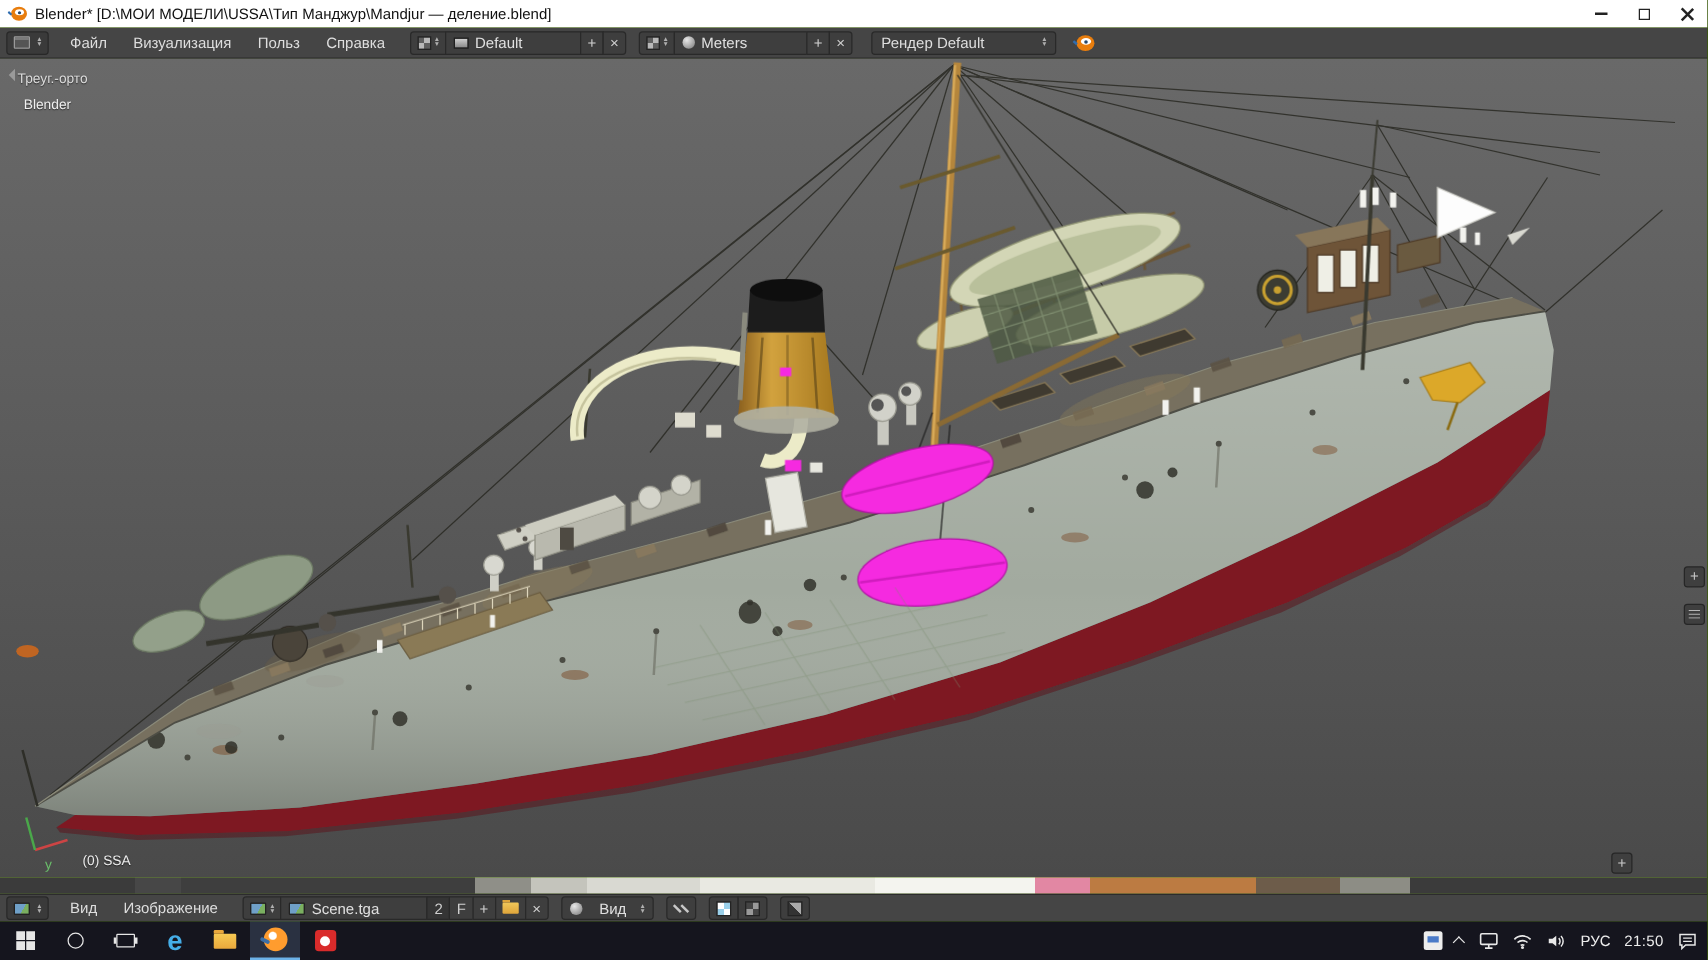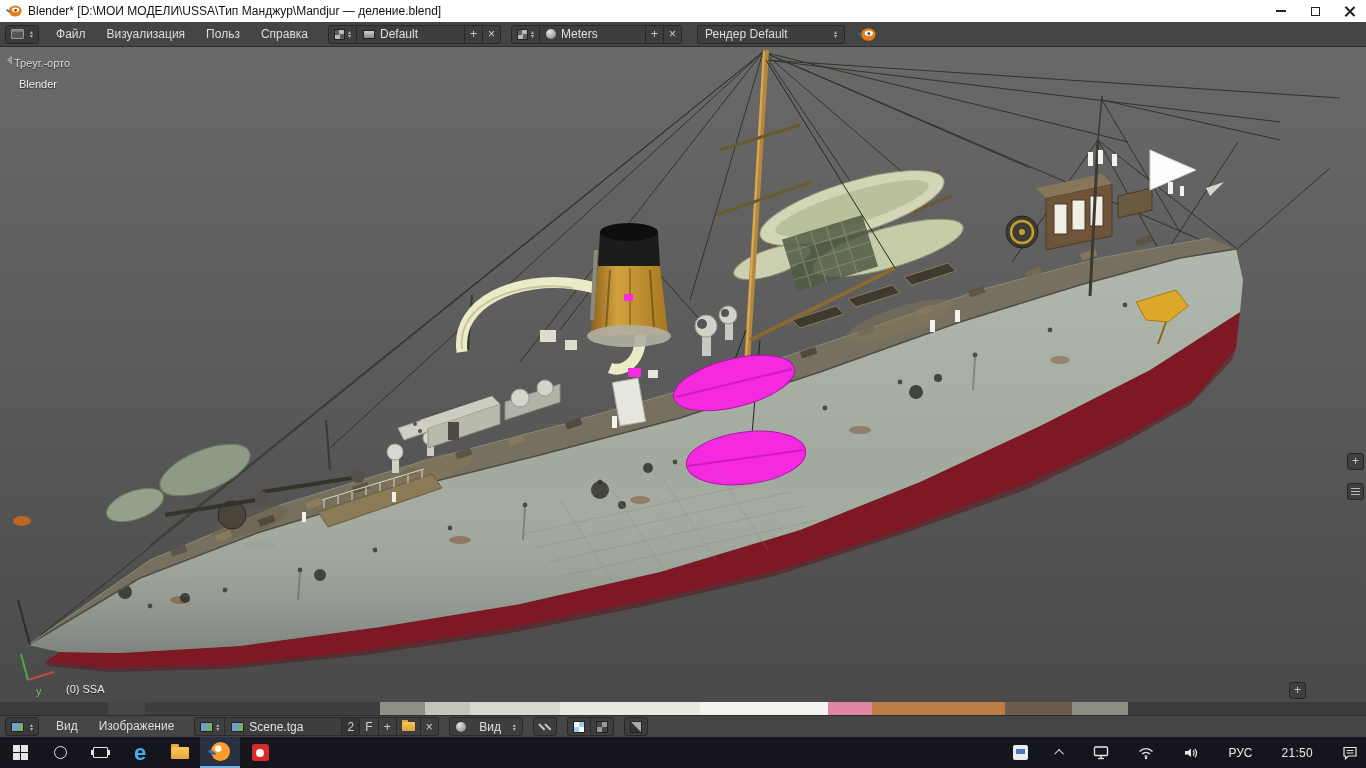--- a/index.html
+++ b/index.html
@@ -98,21 +98,21 @@
      box-shadow:-5px 0 0 -3px #e6e6e6, 5px 0 0 -3px #e6e6e6; }
   .edge-e { color:#45aee8; font-size:22px; font-weight:bold; line-height:22px; }
   .folder { width:18px; height:12px; background:linear-gradient(#f6c953,#e9a83c); border-radius:1px; position:relative; }
   .folder::before { content:""; position:absolute; top:-3px; left:0; width:8px; height:3px; background:#e9a83c; border-radius:1px 1px 0 0; }
   .bl-task { width:19px; height:19px; border-radius:50%;
      background:radial-gradient(circle at 38% 35%, #ffffff 0 16%, #ff9c2e 22% 70%, #e87d0d 100%); position:relative; }
   .bl-task::after { content:""; position:absolute; left:-3px; top:9px; width:8px; height:3px; background:#3b6ea5; border-radius:2px; transform:rotate(25deg); }
   .red-app { width:17px; height:17px; border-radius:3px; background:#d92b2b; display:flex; align-items:center; justify-content:center; }
   .red-app i { width:8px; height:8px; background:#fff; border-radius:50%; }
   .tb-spacer { flex:1; }
-  .tray { display:flex; align-items:center; gap:29px; padding-right:8px; }
+  .tray { display:flex; align-items:center; gap:11px; padding-right:8px; }
   .tray-item { display:flex; align-items:center; justify-content:center; font-size:12px; color:#ececec; }
   .chev-up { width:7px; height:7px; border-top:1.6px solid #e8e8e8; border-left:1.6px solid #e8e8e8;
              transform:rotate(45deg) translateY(2px); display:block; }
   .hid-app { width:15px; height:15px; background:#ededed; border-radius:2px; position:relative; }
   .hid-app::after { content:""; position:absolute; left:3px; top:4px; width:9px; height:5px; background:#4a7ac8; }
   .time { letter-spacing:.3px; }
 </style>
 </head>
 <body>
 

